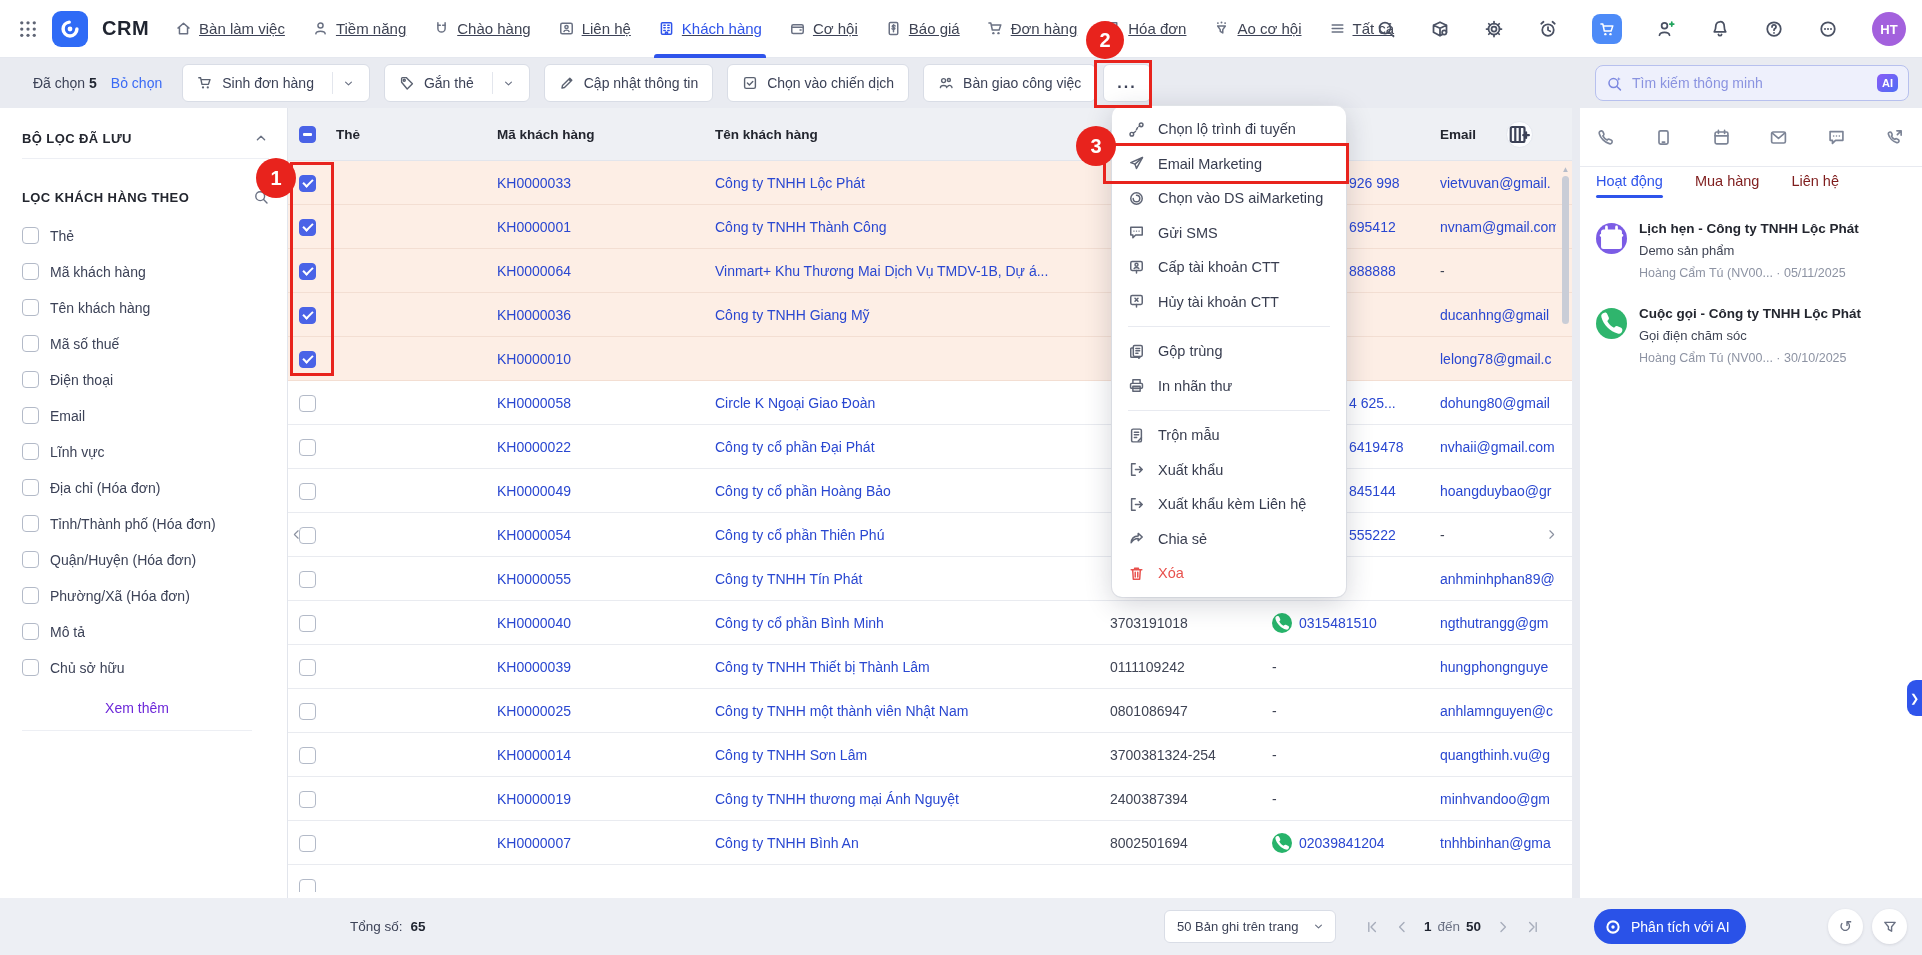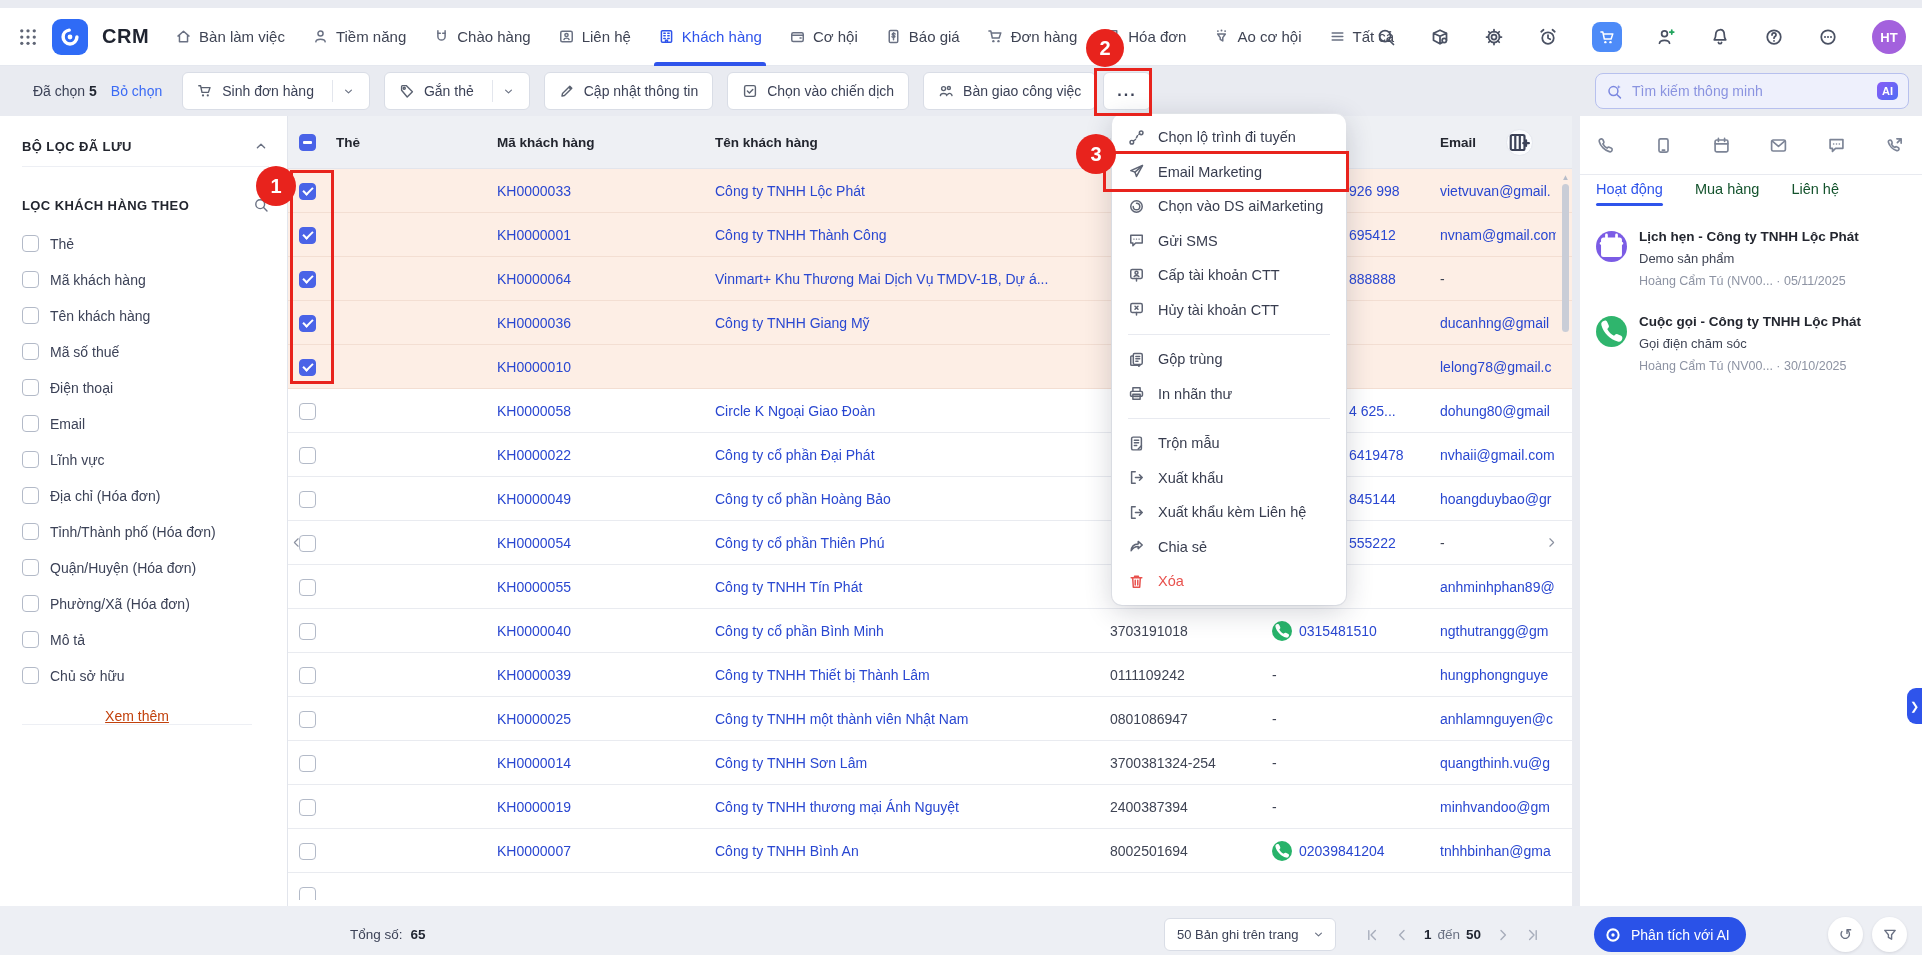--- a/index.html
+++ b/index.html
@@ -1,29 +1,29 @@
 <!DOCTYPE html>
 <html><head>
 <meta charset="utf-8">
 <style>
   * { margin:0; padding:0; box-sizing:border-box; }
   html,body { width:1922px; height:955px; overflow:hidden; background:#e9ebf1;
     font-family:"Liberation Sans","DejaVu Sans",sans-serif; color:#3c4257; }
-  .app { position:absolute; inset:0; width:1922px; height:933px;margin-top:8px; }
+  .app { position:absolute; inset:0; width:1922px; height:933px; }
   .ic { display:inline-flex; align-items:center; justify-content:center; }
   .ic svg { width:1em; height:1em; display:block; }
 
   
   .topbar { position:absolute; left:0; top:0; width:1922px; height:58px; background:#fff;
     border-bottom:1px solid #e5e8ef; display:flex; align-items:center; z-index:30; }
   .grid-ic { font-size:20px; color:#5f6575; margin-left:18px; }
   .logo { width:36px; height:36px; border-radius:9px; background:#2f6bf6; margin-left:14px;
     display:flex; align-items:center; justify-content:center; font-size:24px; }
   .appname { font-size:20px; font-weight:bold; color:#1f2430; margin:0 26px 0 14px; letter-spacing:.5px;}
-  .nav { display:flex; align-items:center; gap:27px; height:58px; }
+  .nav { display:flex; align-items:center; gap:27px; height:58px;text-decoration:underline; }
   .nav-item { position:relative; display:flex; align-items:center; gap:7px; height:58px;
     font-size:15px; color:#3f4454; cursor:pointer; white-space:nowrap; }
   .nav-item .ic { font-size:17px; color:#6a7183; }
   .nav-item.active { color:#2f54eb; }
   .nav-item.active .ic { color:#2f54eb; }
   .nav-item.active::after { content:""; position:absolute; left:-4px; right:-4px; bottom:0;
     height:4px; border-radius:3px 3px 0 0; background:#2f54eb; }
   .top-right { position:absolute; right:16px; top:0; height:58px; display:flex; align-items:center; gap:34px; }
   .tr-ic { font-size:20px; color:#4a5163; cursor:pointer; }
   .cart-btn { width:30px; height:30px; border-radius:8px; background:#4d8bf8; color:#fff;
@@ -63,22 +63,22 @@
   .side-h1 { margin-bottom:30px; padding-bottom:12px; border-bottom:1px solid #edeff4; }
   .filters { margin-top:22px; display:flex; flex-direction:column; gap:19px; }
   .f-item { display:flex; align-items:center; gap:11px; font-size:14px; color:#3c4257; cursor:pointer;}
   .chk { width:17px; height:17px; border:1.5px solid #b3bac8; border-radius:4px; background:#fff;
     flex:none; display:flex; align-items:center; justify-content:center; cursor:pointer; }
   .chk.on { background:#4a63e7; border-color:#4a63e7; }
   .chk.on::after { content:""; width:8px; height:4px; border-left:2px solid #fff; border-bottom:2px solid #fff;
     transform:rotate(-45deg); margin-top:-2px; }
   .chk.ind { background:#4a63e7; border-color:#4a63e7; }
   .chk.ind::after { content:""; width:9px; height:2.5px; background:#fff; border-radius:1px; }
-  .show-more { margin-top:24px; text-align:center; font-size:14px; color:#c2410c; cursor:pointer;
-    border-bottom:1px solid #edeff4; width:230px;text-decoration:underline; }
+  .show-more { margin-top:24px; text-align:center; font-size:14px; color:#6d28d9; cursor:pointer;
+    padding-bottom:14px; border-bottom:1px solid #edeff4; width:230px; }
 
   
   .tablewrap { position:absolute; left:288px; top:108px; width:1284px; height:790px; background:#fff; overflow:hidden;}
   .thead { position:relative; height:53px; background:#eef0f4; border-bottom:1px solid #e2e5ec; }
   .th { position:absolute; top:0; height:53px; display:flex; align-items:center; font-size:13.5px;
     font-weight:bold; color:#23262f; white-space:nowrap; }
   .tbody { position:relative; height:731px; overflow:hidden; }
   .trow { position:relative; height:44px; border-bottom:1px solid #e9ebf0; background:#fff; }
   .trow.sel { background:#fdeee5; border-bottom-color:#f3ded2; }
   .cell { position:absolute; top:0; height:44px; display:flex; align-items:center; font-size:14px;
@@ -105,21 +105,21 @@
   .m-item.danger { color:#e8514d; }
   .m-item.danger .ic { color:#e8514d; }
   .m-div { height:1px; background:#e8eaf0; margin:7px 16px; }
 
   
   .rightpanel { position:absolute; left:1580px; top:108px; width:342px; height:790px; background:#fff; }
   .rp-icons { height:59px; display:flex; align-items:center; justify-content:space-between;
     padding:0 18px 0 16px; border-bottom:1px solid #e8eaf0; }
   .rp-icons .ic { font-size:19px; color:#7c8496; cursor:pointer; }
   .rp-tabs { height:34px; display:flex; align-items:flex-start; gap:32px; padding:6px 0 0 16px; }
-  .rp-tab { position:relative; font-size:14.5px; color:#14532d; cursor:pointer; padding-bottom:9px; }
+  .rp-tab { position:relative; font-size:14.5px; color:#7f1d1d; cursor:pointer; padding-bottom:9px; }
   .rp-tab.active { color:#2f54eb; }
   .rp-tab.active::after { content:""; position:absolute; left:0; right:0; bottom:0; height:3px;
     background:#2f54eb; border-radius:2px; }
   .acts { padding:20px 14px 0 16px; display:flex; flex-direction:column; gap:26px; }
   .act { display:flex; gap:12px; }
   .act-ic { width:31px; height:31px; border-radius:50%; color:#fff; font-size:15px; flex:none;
     display:flex; align-items:center; justify-content:center; margin-top:2px; }
   .act-body { min-width:0; }
   .act-title { font-size:13.5px; font-weight:bold; color:#23262f; white-space:nowrap; }
   .act-sub { font-size:13px; color:#3f4454; margin-top:7px; }

